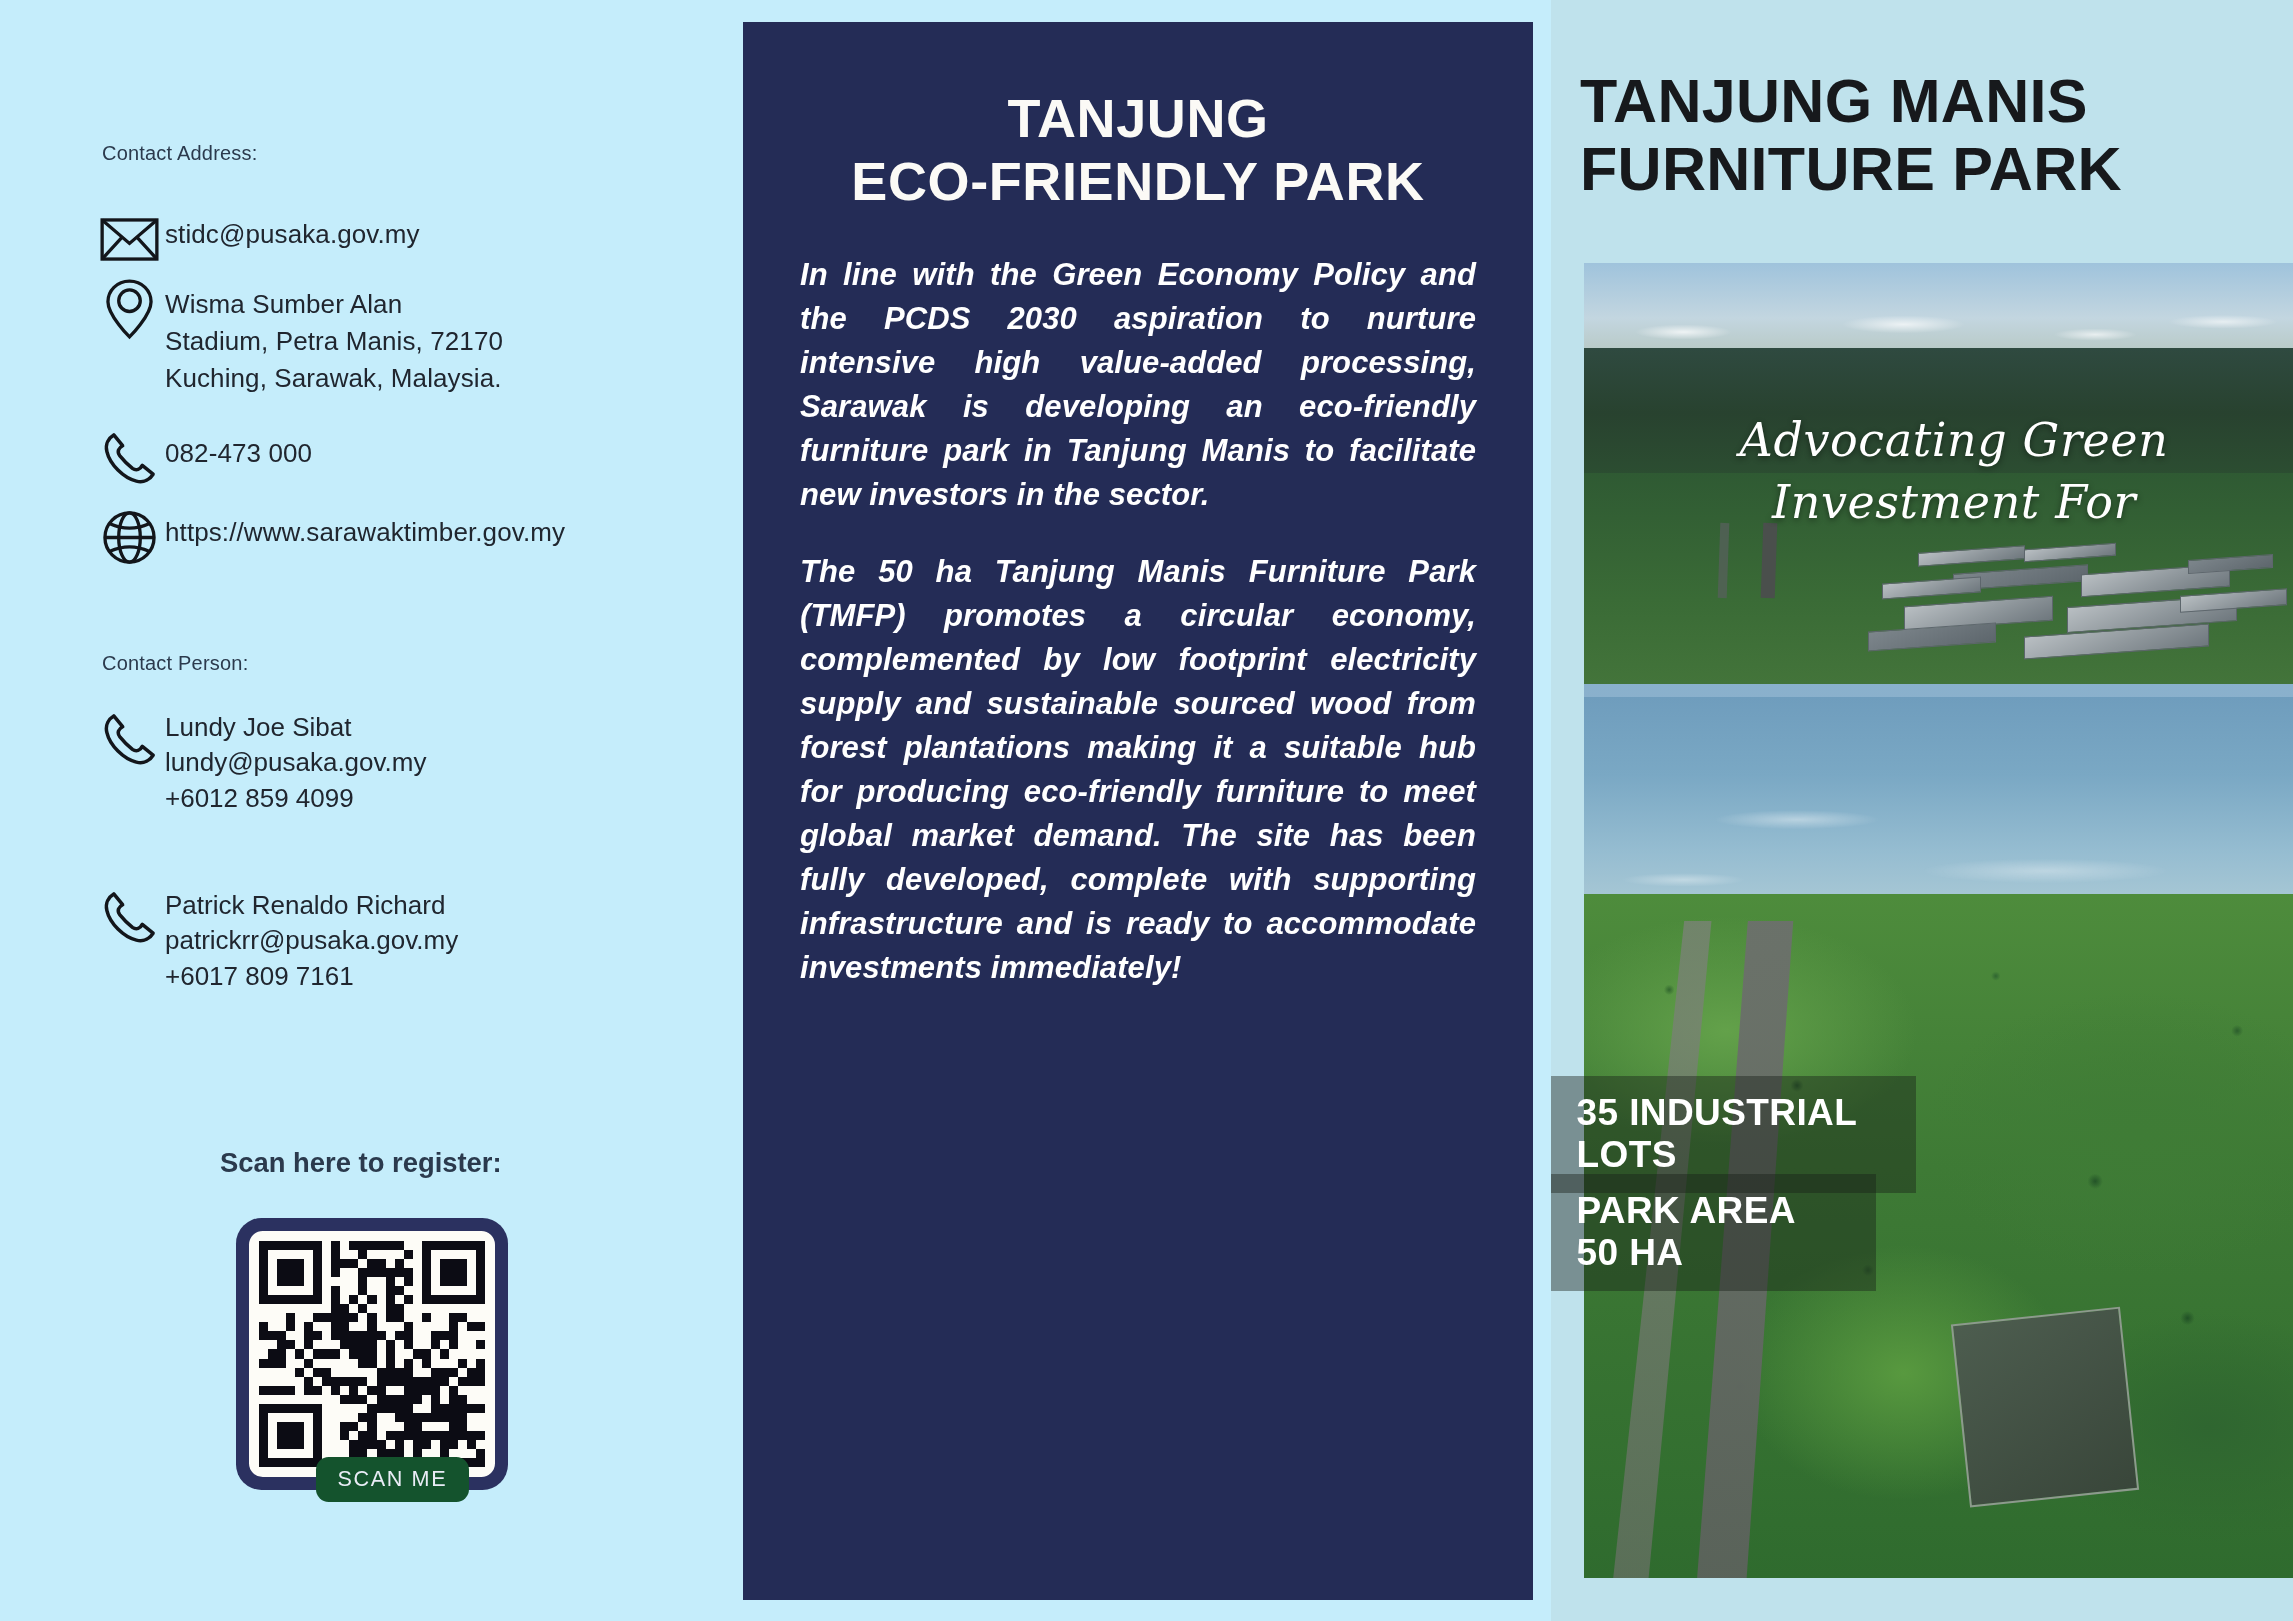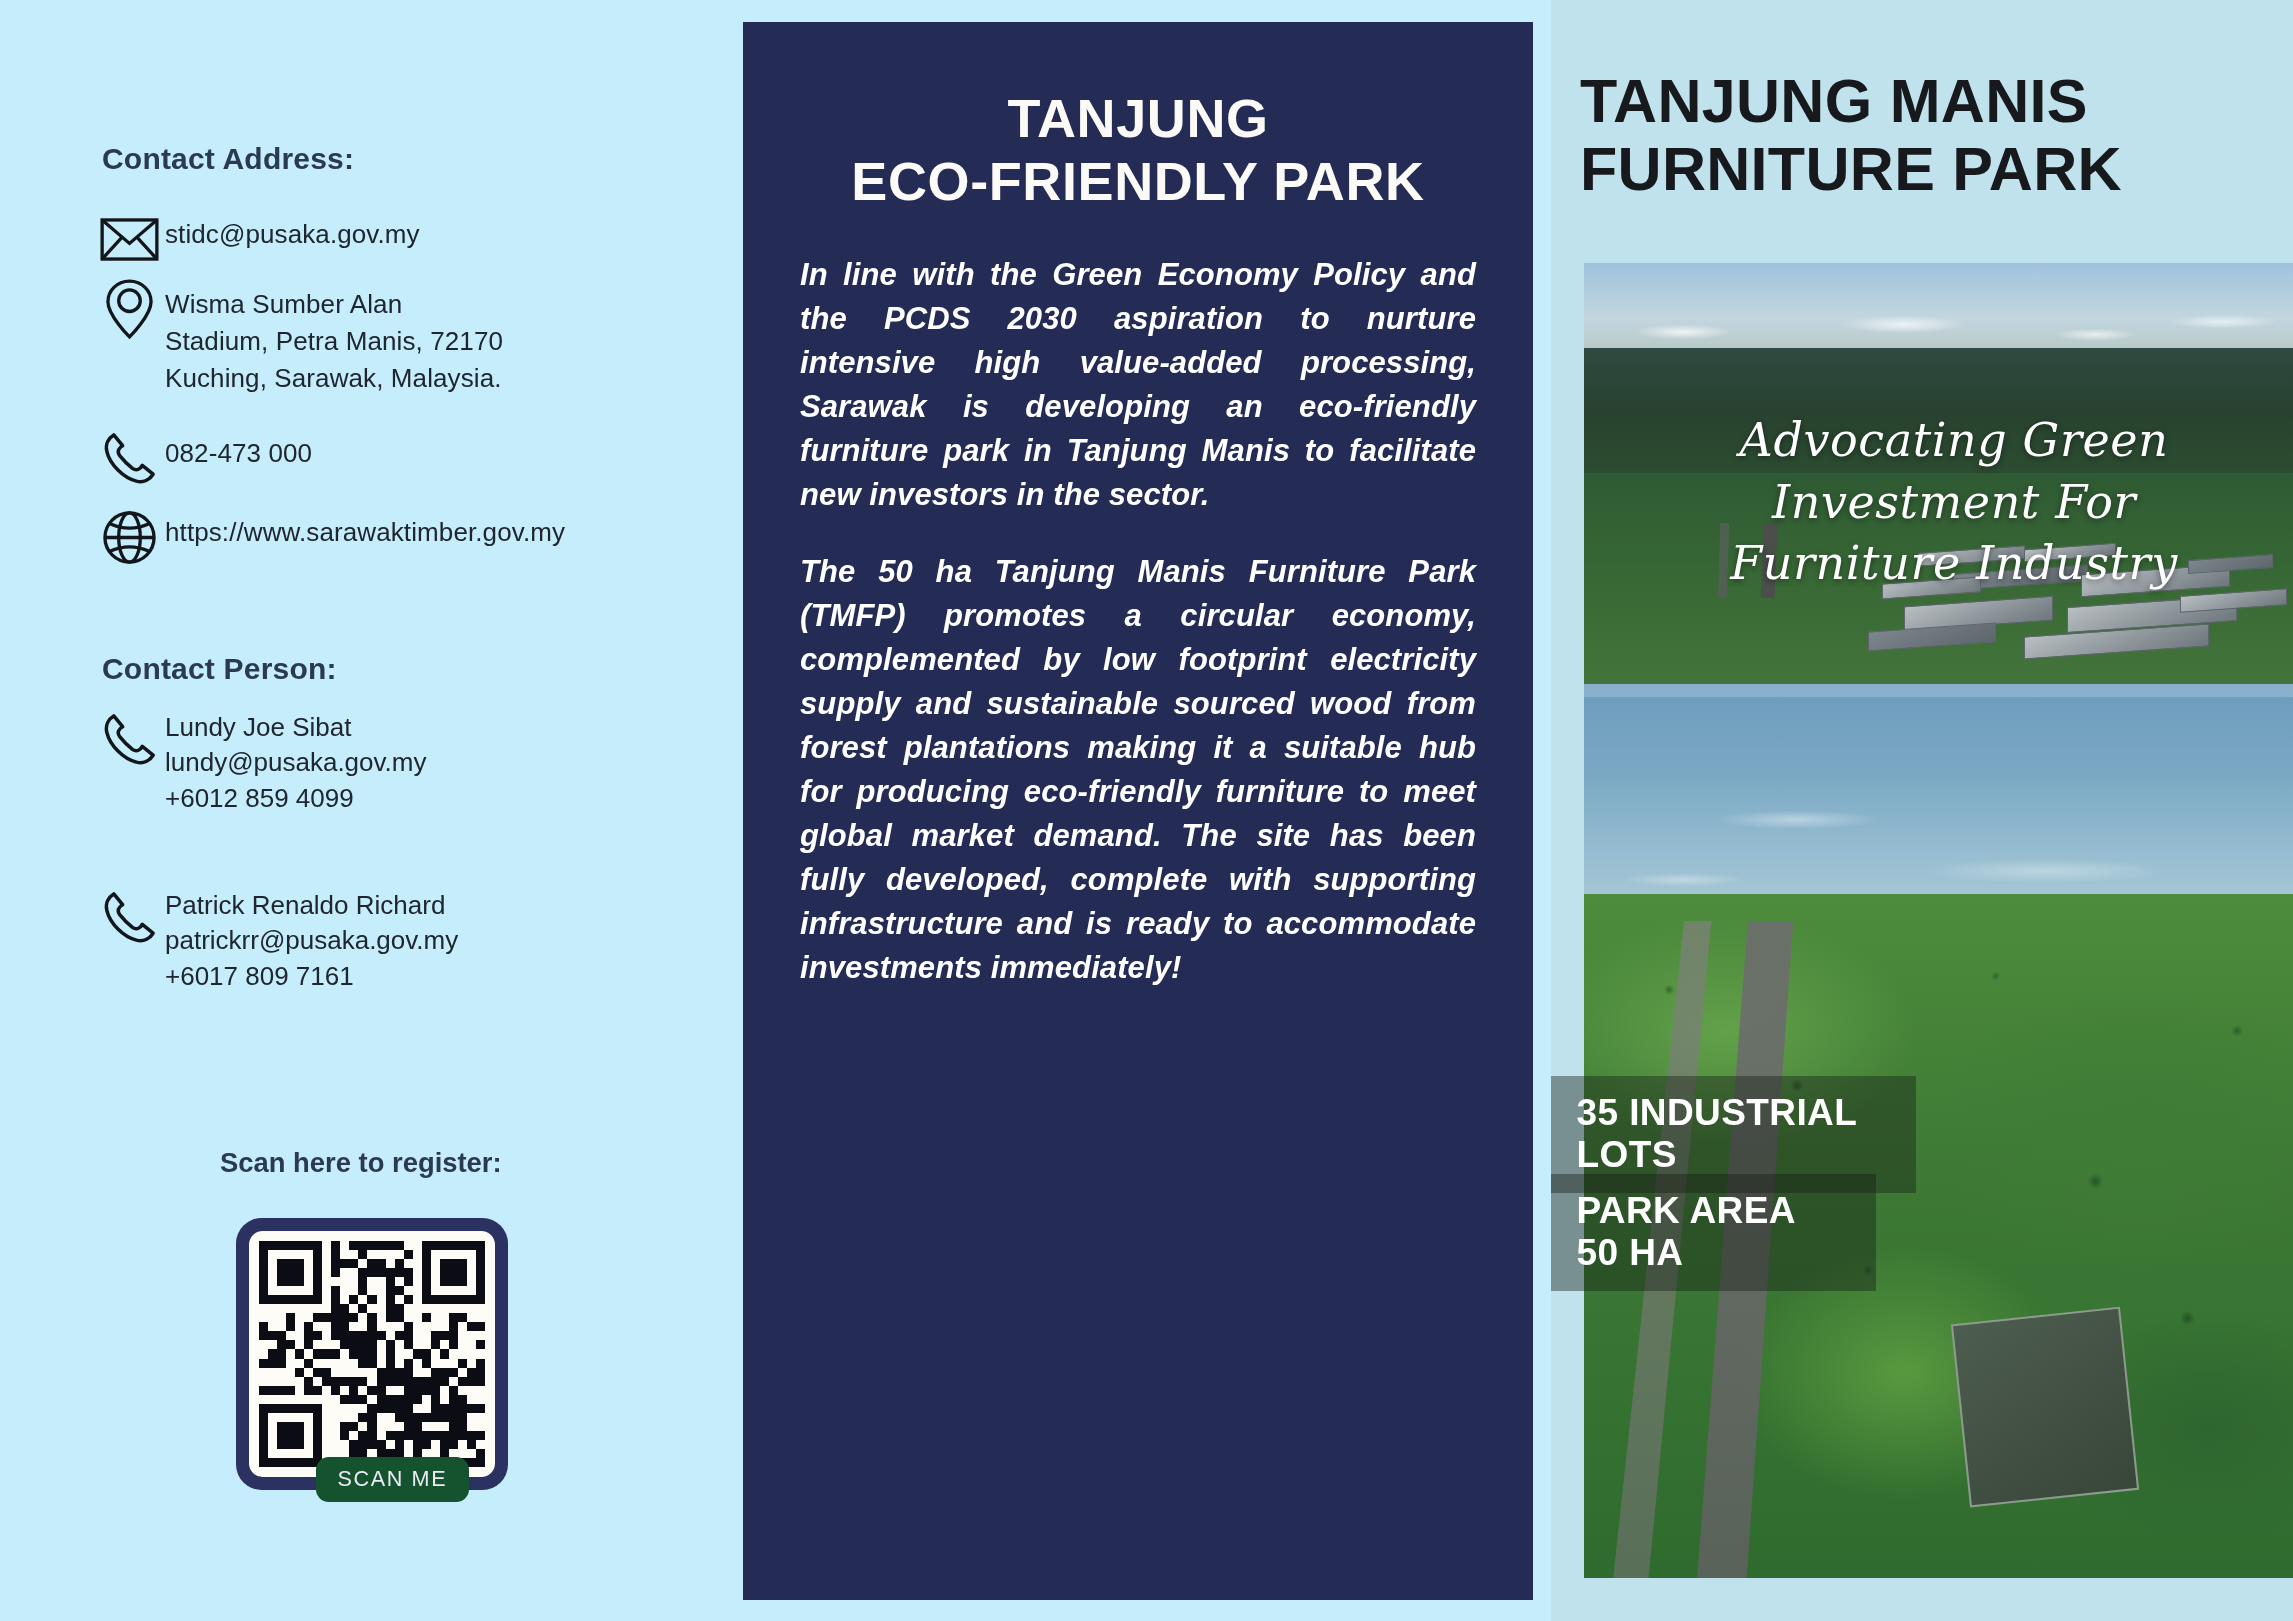--- a/index.html
+++ b/index.html
@@ -10,21 +10,21 @@
     overflow: hidden;
   }
   .brochure { position: relative; width: 2294px; height: 1621px; background: #c5edfb; }
 
   
   .panel-left {
     position: absolute; left: 0; top: 0; width: 743px; height: 1621px;
     background: #c5edfb;
   }
   .section-heading {
-    font-size: 30px; font-weight: bold; color: #2b3a4d;
+    font-size: 20px; font-weight: normal; color: #2b3a4d;
     letter-spacing: 0.2px;
   }
   #contact-address-heading { position: absolute; left: 102px; top: 142px; }
   #contact-person-heading  { position: absolute; left: 102px; top: 652px; }
   #scan-heading { position: absolute; left: 220px; top: 1147px;
     font-size: 27.4px; font-weight: bold; color: #2b3a4d; }
 
   .contact-row { position: absolute; display: flex; align-items: flex-start; }
   .icon-box {
     width: 71px; min-width: 71px; height: 71px;
@@ -993,21 +993,20 @@
       </div>
 
       <div class="ph-water"></div>
       <div class="ph-green-lower"></div>
       <div class="ph-road-diag"></div>
       <div class="ph-road-diag2"></div>
       <div class="ph-bldg-bottom"></div>
 
       <div class="photo-script">
         <span>Advocating Green Investment For</span>
-        <span>Furniture Industry</span>
       </div>
     </div>
 
     <div class="stat-badge" id="badge-lots">35 INDUSTRIAL LOTS</div>
     <div class="stat-badge" id="badge-area">PARK AREA 50 HA</div>
   </div>
 
 </div>
 
 

